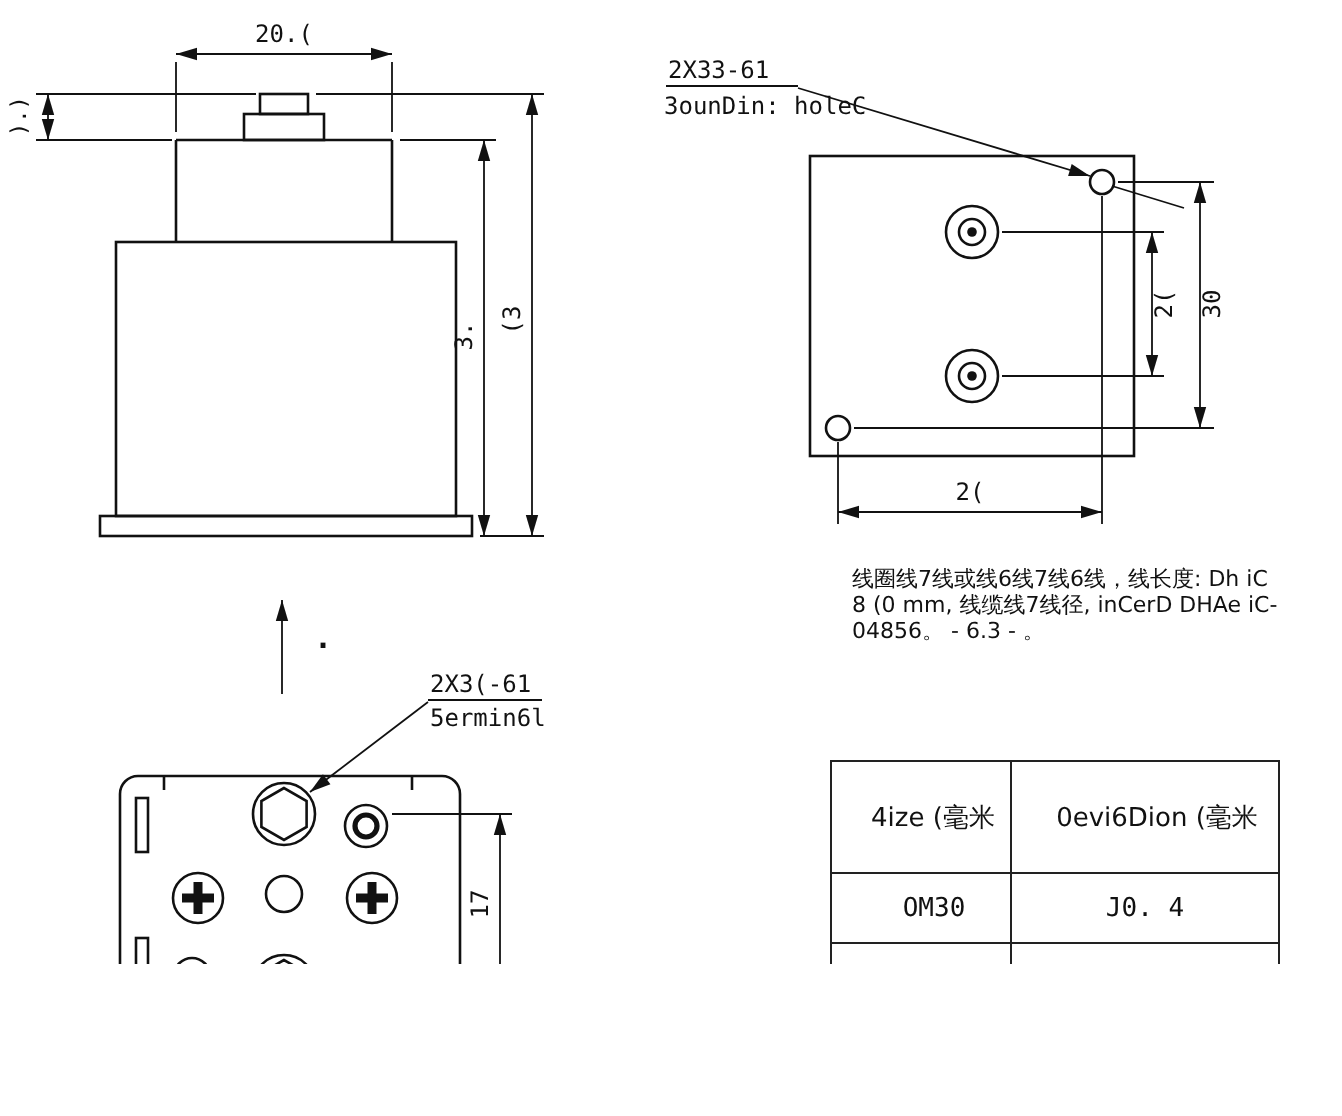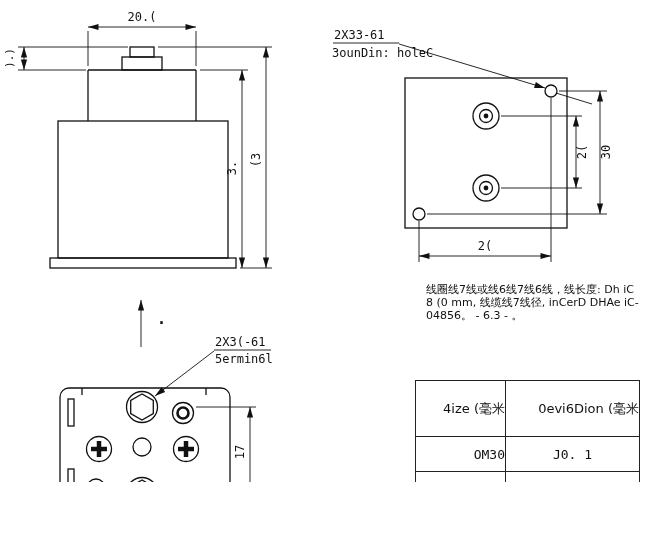--- a/index.html
+++ b/index.html
@@ -21,25 +21,25 @@
     font-family:"DejaVu Sans", sans-serif; font-size:11px; line-height:13px; color:#111;margin-left:12px;
   }
   .tol-table {
     position:absolute; left:415px; top:380px;
     border-collapse:collapse; table-layout:fixed;
     font-family:"DejaVu Sans Mono", monospace; font-size:13px; color:#111;
   }
   .tol-table th, .tol-table td {
     border:1.3px solid #222; font-weight:normal; vertical-align:middle;
   }
-  .tol-table th { height:56px; text-align:right; padding-left:12px; font-family:"DejaVu Sans", sans-serif; }
+  .tol-table th { height:56px; text-align:center; padding-left:12px; font-family:"DejaVu Sans", sans-serif; }
   .tol-table td { height:35px; }
   .col-size { width:90px; }
   .col-dev  { width:134px; }
-  td.col-size { text-align:right; padding-left:13px; }
+  td.col-size { text-align:center; padding-left:13px; }
   td.col-dev  { text-align:center; }
 </style>
 </head>
 <body>
 
 <div class="canvas">
 
   <svg width="671" height="558" viewBox="0 0 671 558">
     <defs>
       <marker id="arrow" markerUnits="userSpaceOnUse" markerWidth="12" markerHeight="8" refX="11" refY="4" orient="auto-start-reverse">
@@ -191,21 +191,21 @@
   </div>
 
   <table class="tol-table">
     <tbody>
       <tr>
         <th class="col-size">4ize (毫米</th>
         <th class="col-dev">0evi6Dion (毫米</th>
       </tr>
       <tr>
         <td class="col-size">OM30</td>
-        <td class="col-dev">J0. 1</td>
+        <td class="col-dev">J0. 4</td>
       </tr>
       <tr>
         <td class="col-size">&gt;60</td>
         <td class="col-dev">J1</td>
       </tr>
     </tbody>
   </table>
 
 </div>
 

